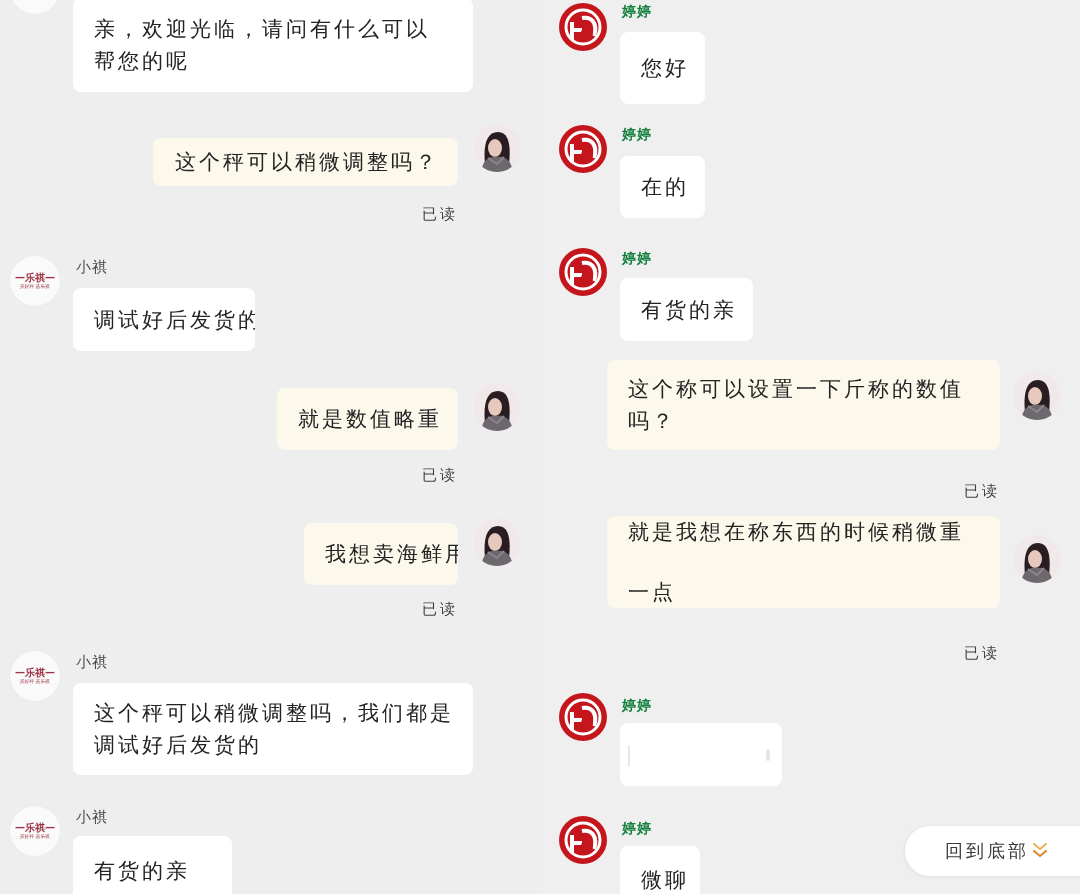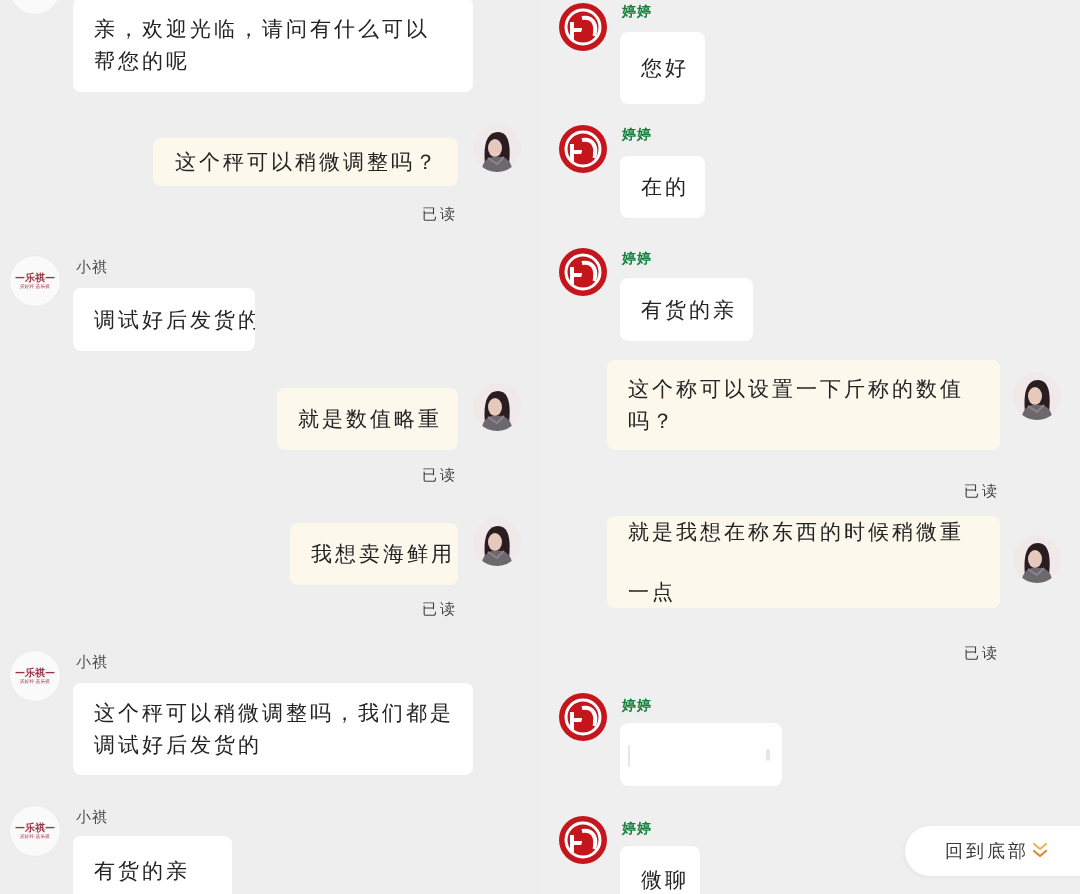--- a/index.html
+++ b/index.html
@@ -91,21 +91,21 @@
     <svg viewBox="0 0 48 48">
       <circle cx="24" cy="24" r="24" fill="#f1e8ea"></circle>
       <path d="M12 40 C10 20 14 8 25 8 C36 8 38 22 36 40 Z" fill="#2a1d22"></path>
       <ellipse cx="22" cy="24" rx="7" ry="9" fill="#e6c8bd"></ellipse>
       <path d="M8 48 C10 36 16 32 24 33 C32 32 38 36 40 48 Z" fill="#6c686d"></path>
       <path d="M15 34 L24 40 L31 33" stroke="#8a868b" stroke-width="2" fill="none"></path>
     </svg>
   </div>
   <span class="read" style="right:82px; top:465px;">已读</span>
 
-  <div class="bubble out" style="right:82px; top:523px; width:168px; height:62px;">
+  <div class="bubble out" style="right:82px; top:523px; width:154px; height:62px;">
     <span class="line">我想卖海鲜用</span>
   </div>
   <div class="avatar user-avatar" style="left:473px; top:518px;">
     <svg viewBox="0 0 48 48">
       <circle cx="24" cy="24" r="24" fill="#f1e8ea"></circle>
       <path d="M12 40 C10 20 14 8 25 8 C36 8 38 22 36 40 Z" fill="#2a1d22"></path>
       <ellipse cx="22" cy="24" rx="7" ry="9" fill="#e6c8bd"></ellipse>
       <path d="M8 48 C10 36 16 32 24 33 C32 32 38 36 40 48 Z" fill="#6c686d"></path>
       <path d="M15 34 L24 40 L31 33" stroke="#8a868b" stroke-width="2" fill="none"></path>
     </svg>

